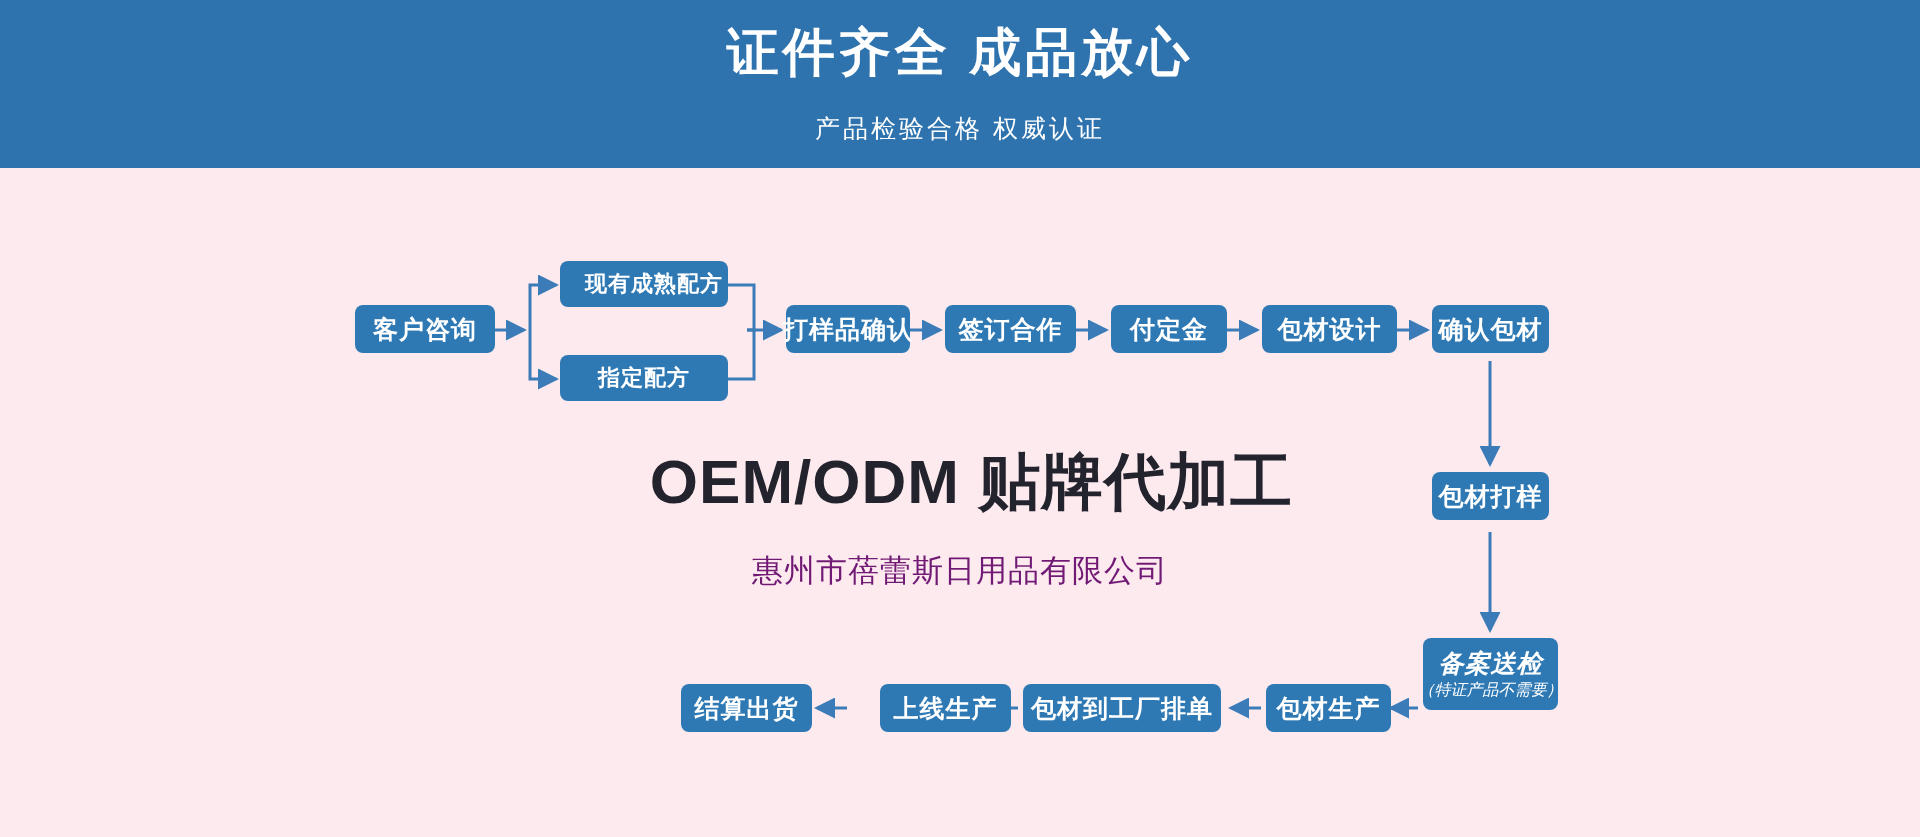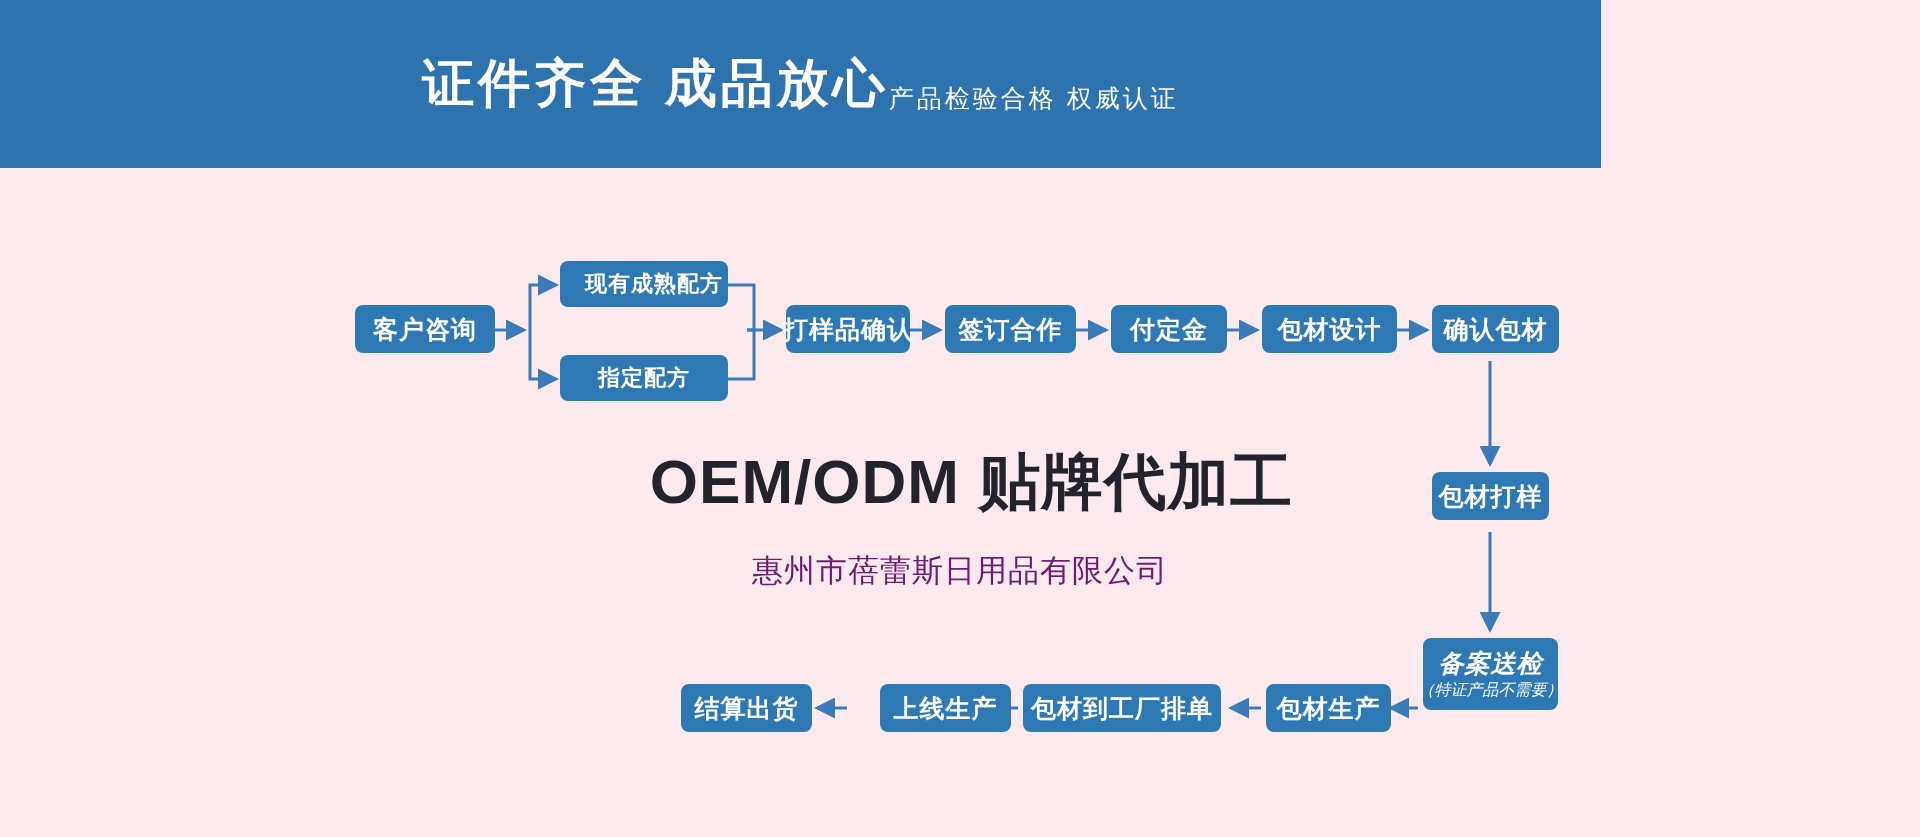--- a/index.html
+++ b/index.html
@@ -17,25 +17,25 @@
     position: relative;
     width: 1920px;
     height: 837px;
     background: #fdeaee;
   }
 
   
   .header {
     position: absolute;
     left: 0; top: 0;
-    width: 1601px;
+    width: 1920px;
     height: 168px;
     background: #2e73ae;
     display: flex;
-    flex-direction: row;
+    flex-direction: column;
     align-items: center;
     justify-content: center;
     box-sizing: border-box;
   }
   .header-title {
     color: #ffffff;
     font-size: 52px;
     font-weight: bold;
     letter-spacing: 4px;
     line-height: 1.15;
@@ -192,21 +192,21 @@
     </div>
 
     <div class="node" style="left:1111px; top:137px; width:116px; height:48px;">
       <span class="lbl">付定金</span>
     </div>
 
     <div class="node" style="left:1262px; top:137px; width:135px; height:48px;">
       <span class="lbl">包材设计</span>
     </div>
 
-    <div class="node" style="left:1432px; top:137px; width:127px; height:48px;">
+    <div class="node" style="left:1432px; top:137px; width:117px; height:48px;">
       <span class="lbl">确认包材</span>
     </div>
 
     <div class="node" style="left:1432px; top:304px; width:117px; height:48px;">
       <span class="lbl">包材打样</span>
     </div>
 
     <div class="node" style="left:1423px; top:470px; width:135px; height:72px; justify-content:center;font-style:italic;">
       <span class="lbl">备案送检</span>
       <span class="sub">（特证产品不需要）</span>

